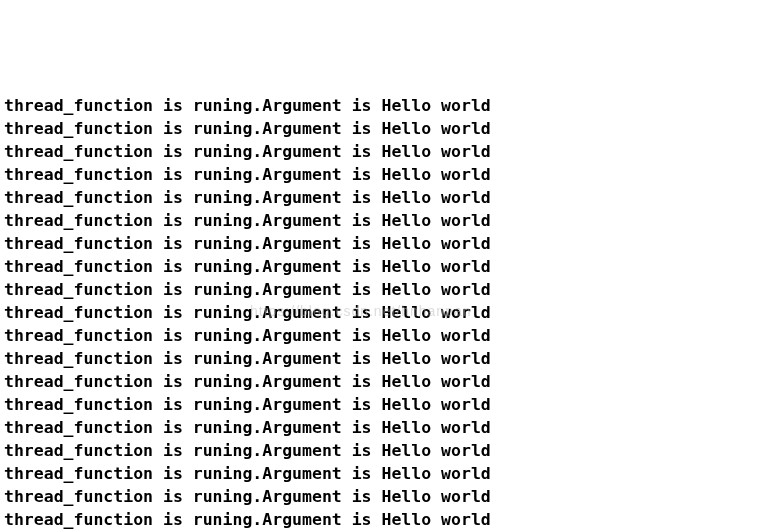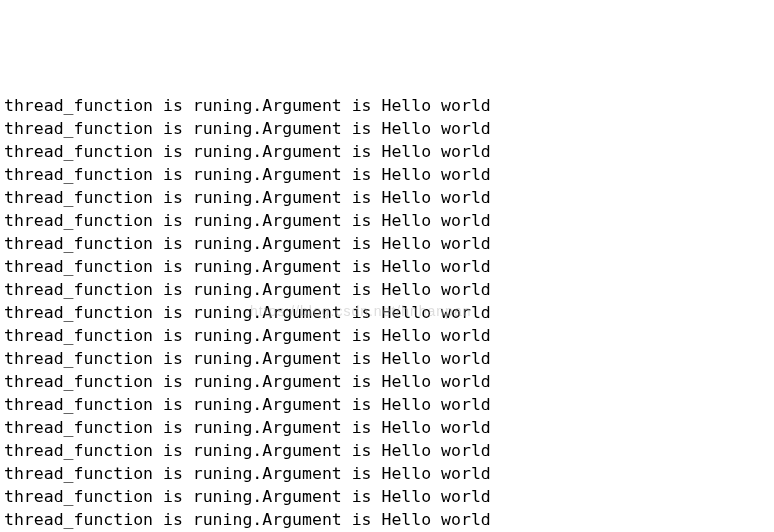--- a/index.html
+++ b/index.html
@@ -12,20 +12,21 @@
       font-size: 16.5px;
       line-height: 23px;
       background: #ffffff;
       color: #000000;
       white-space: pre;
       padding: 2px 4px;
       position: relative;
     }
     .line {
       display: block;
+      font-weight: bold;
     }
     .watermark {
       position: absolute;
       top: 300px;
       left: 250px;
       color: rgba(180, 180, 180, 0.45);
       font-family: sans-serif;
       font-size: 14px;
       pointer-events: none;
       letter-spacing: 1px;

